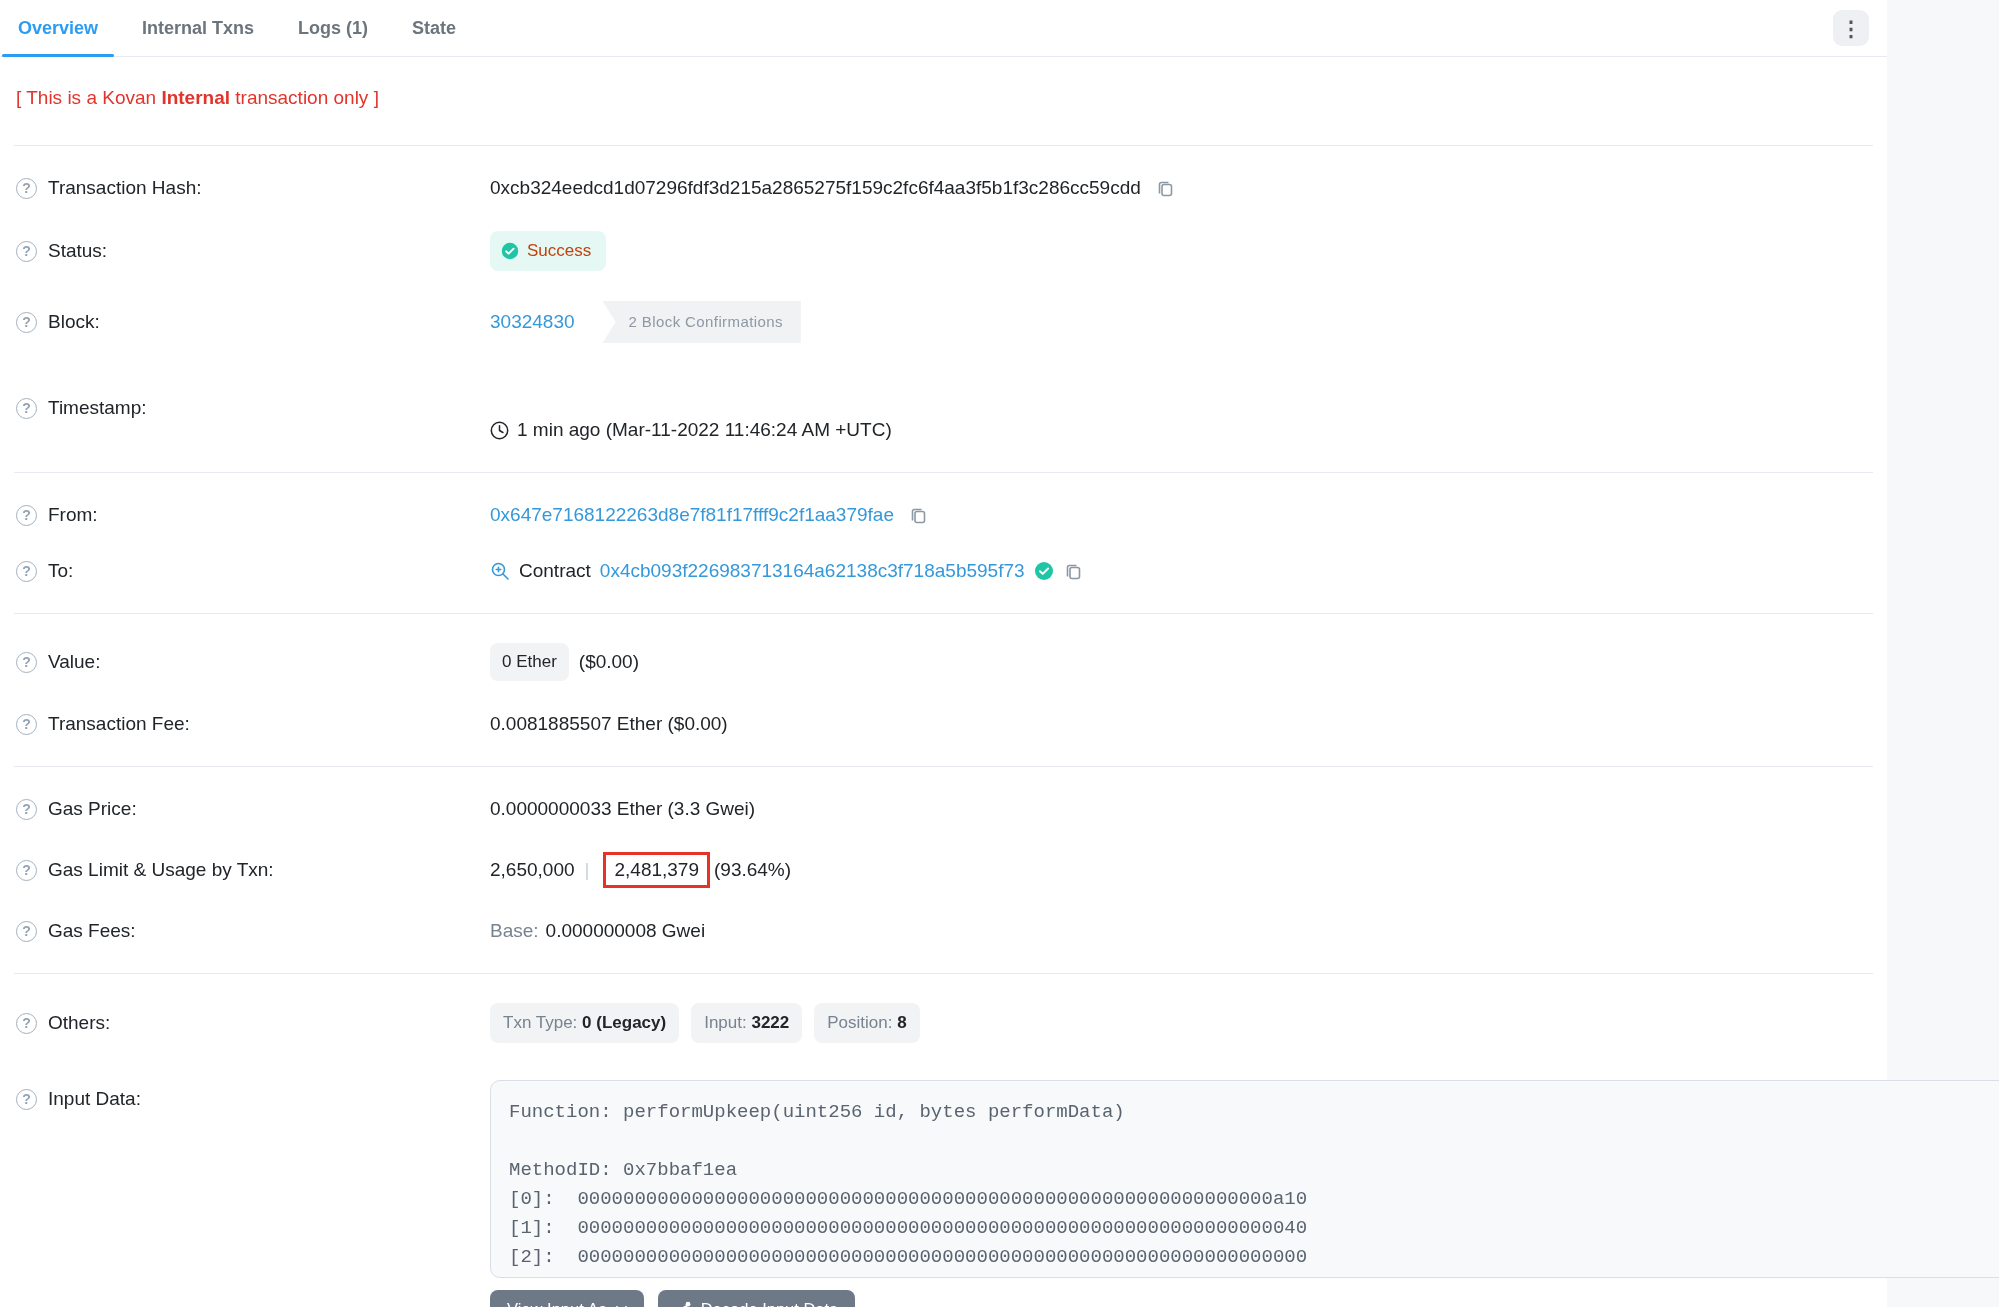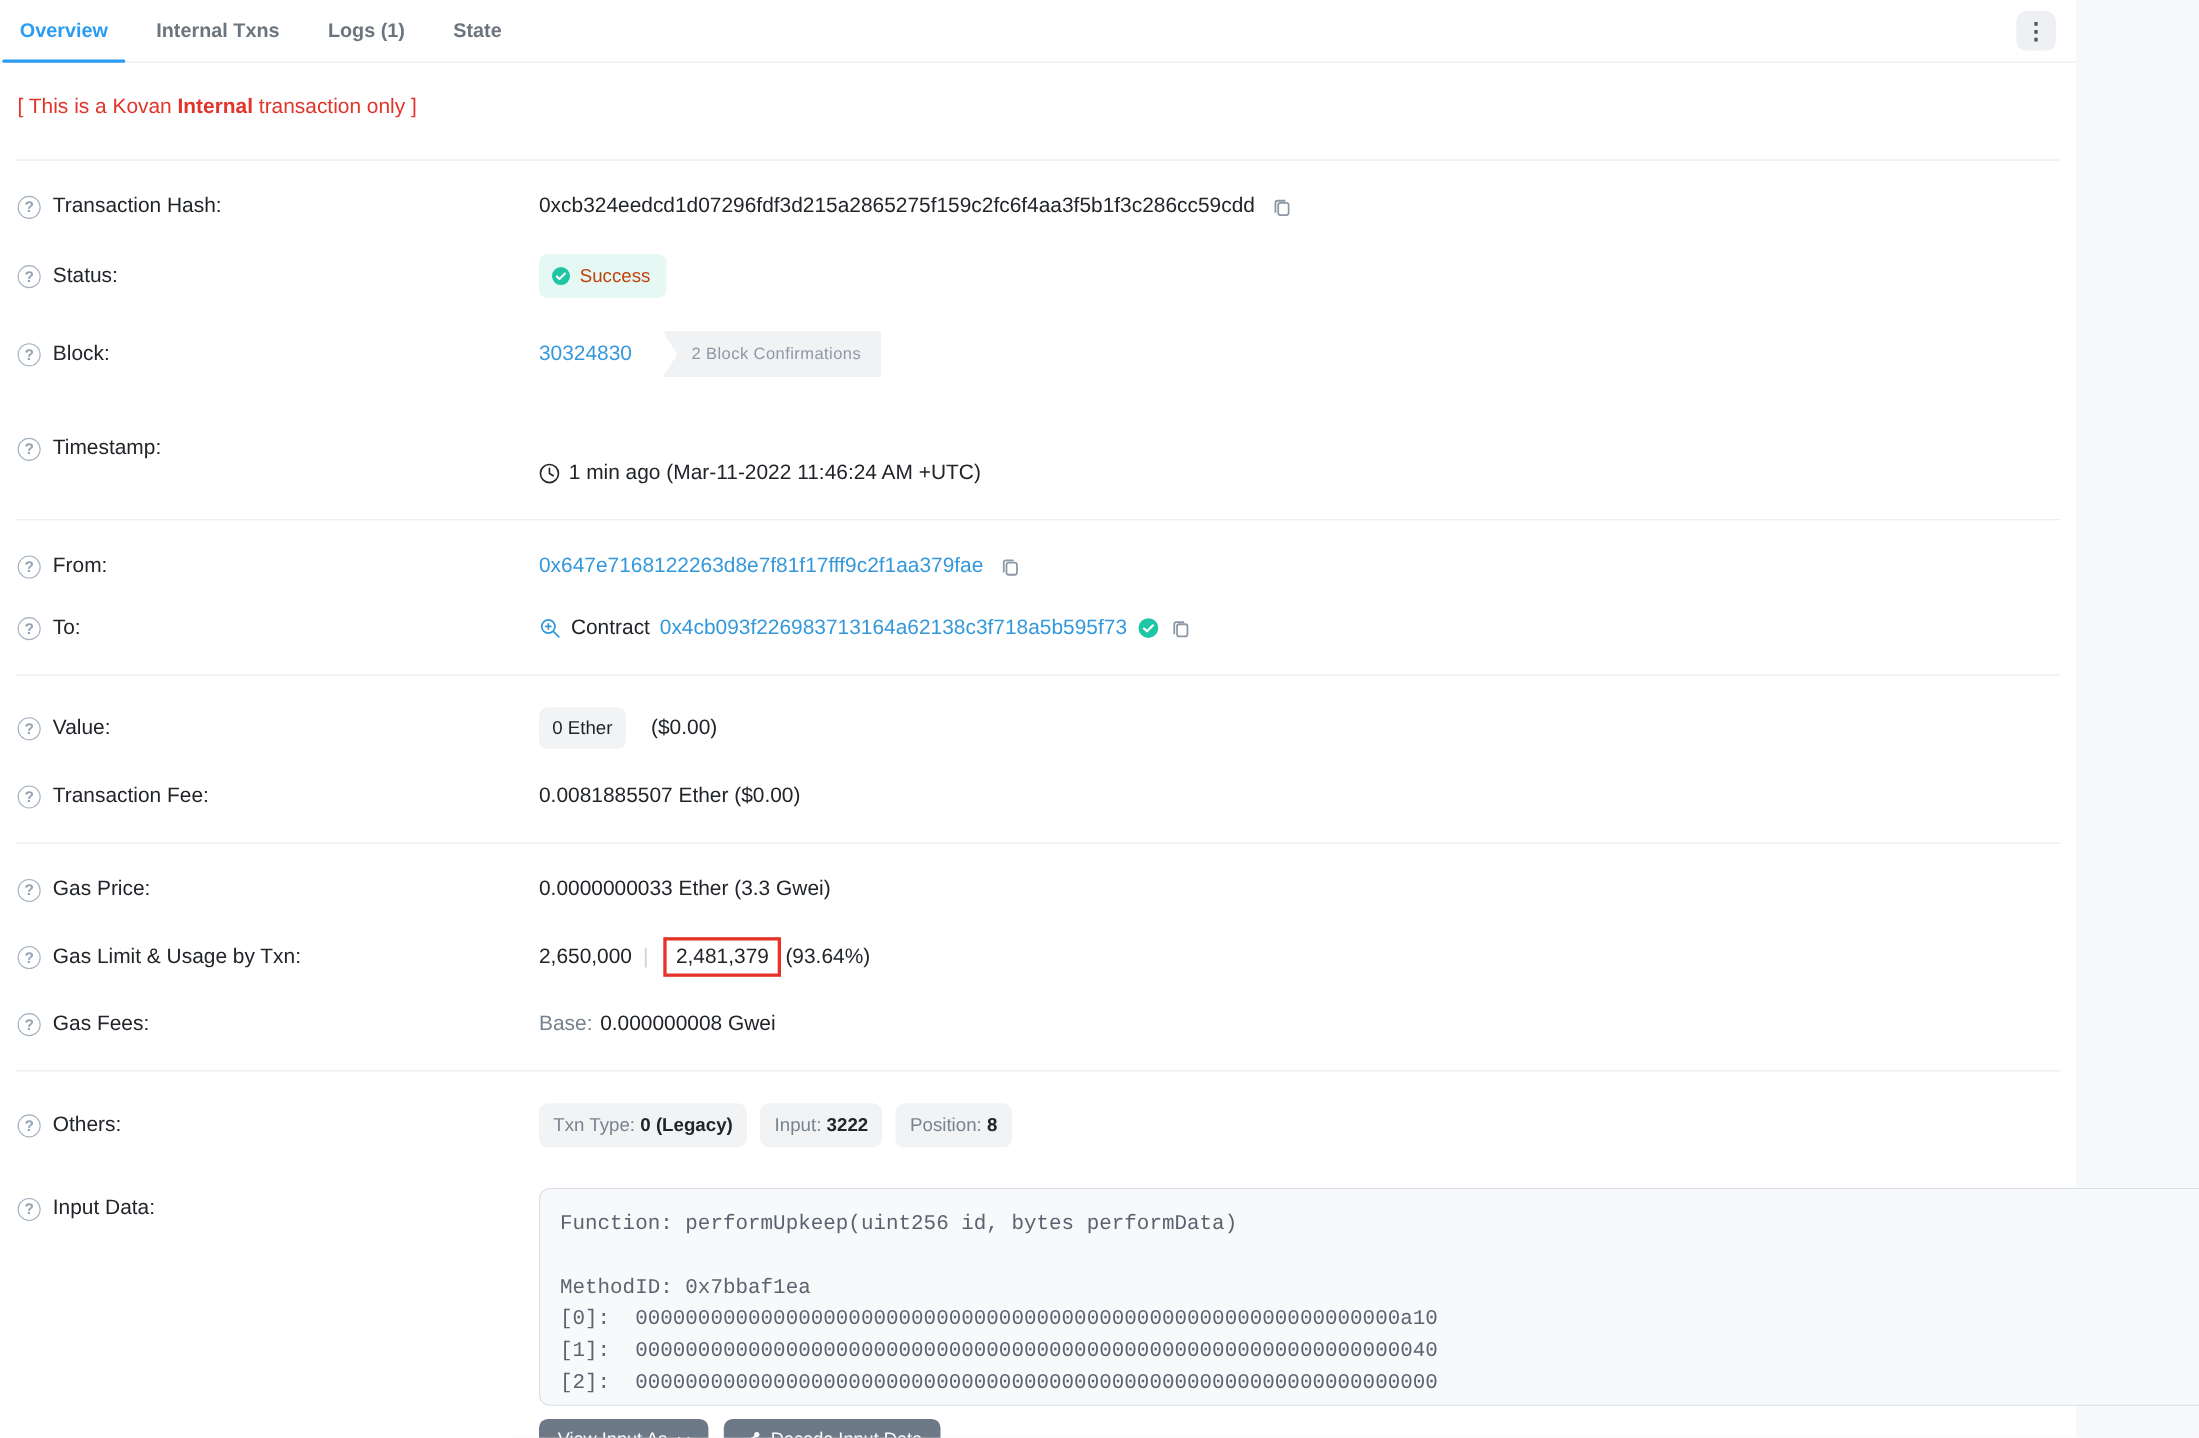--- a/index.html
+++ b/index.html
@@ -207,21 +207,21 @@
   </div>
 
   <hr class="divider">
 
   <div class="section">
     <div class="row">
       <div class="row-label">
         <span class="qicon">?</span>
         <span>Value:</span>
       </div>
-      <div class="row-value" style="gap:23px;">
+      <div class="row-value" style="gap:10px;">
         <span class="value-badge">0 Ether</span>
         <span>($0.00)</span>
       </div>
     </div>
 
     <div class="row">
       <div class="row-label">
         <span class="qicon">?</span>
         <span>Transaction Fee:</span>
       </div>

